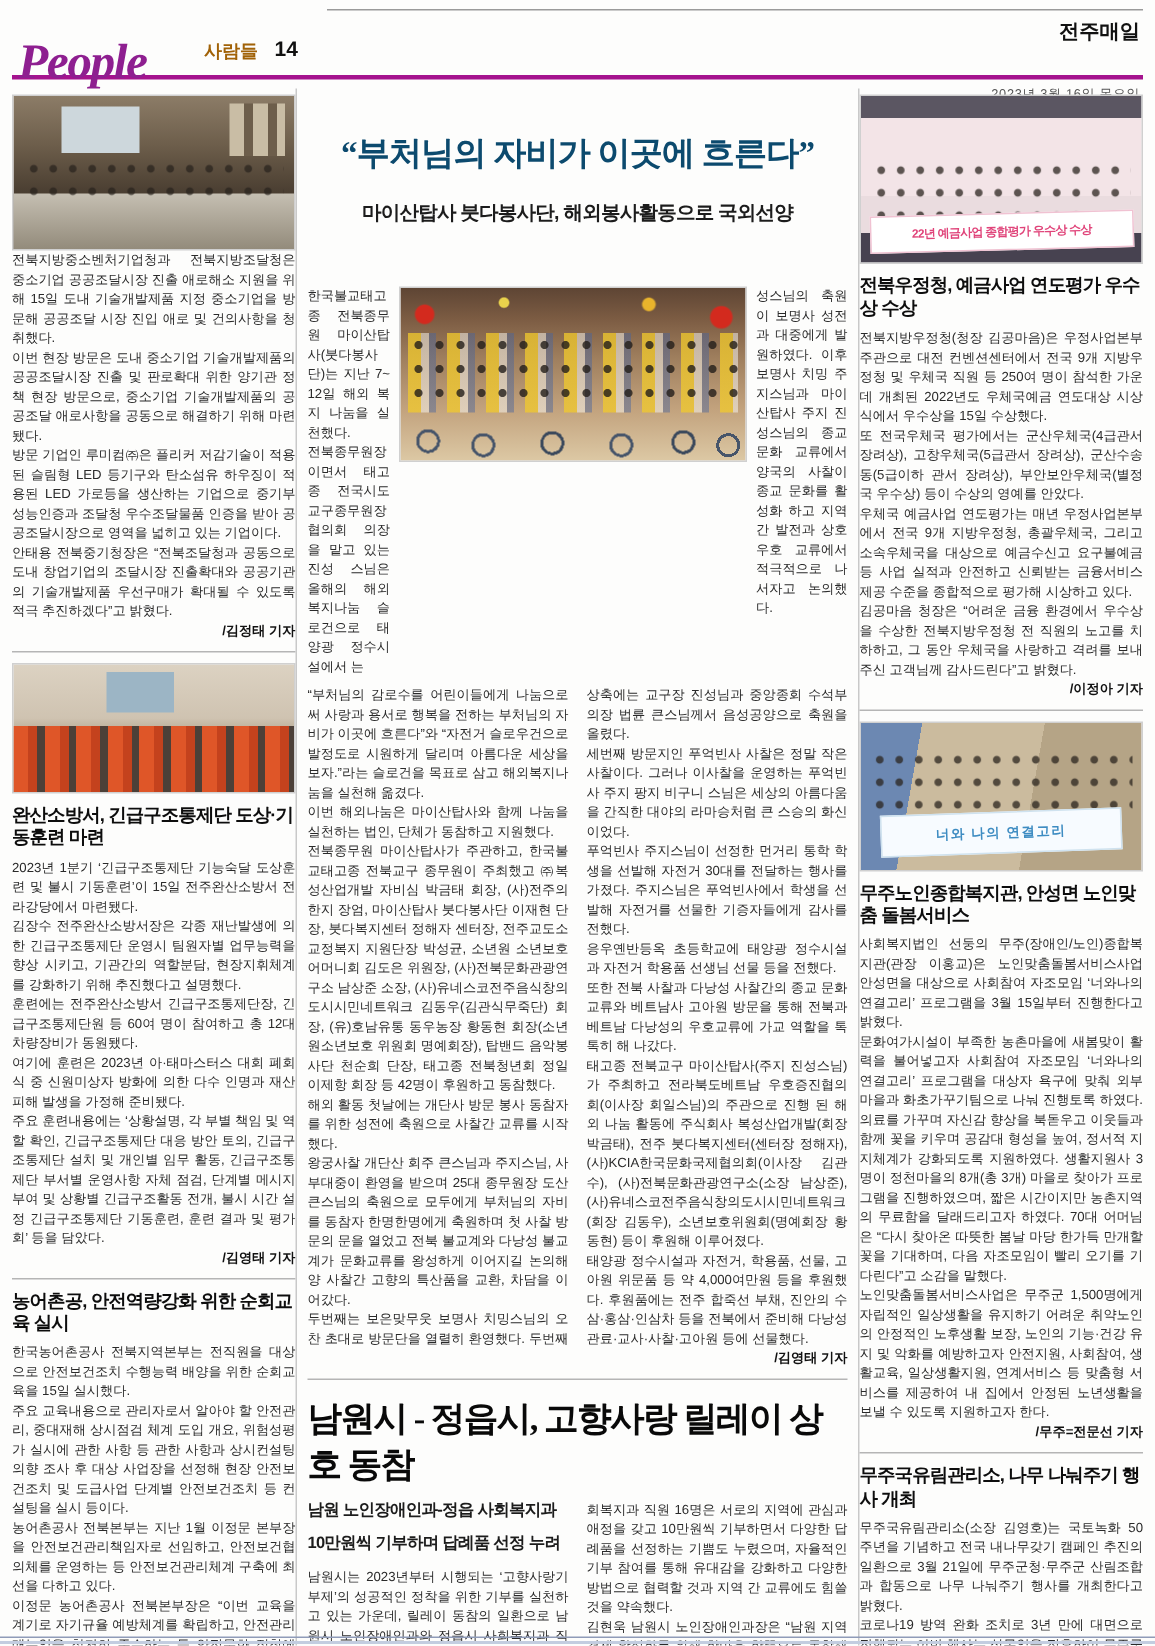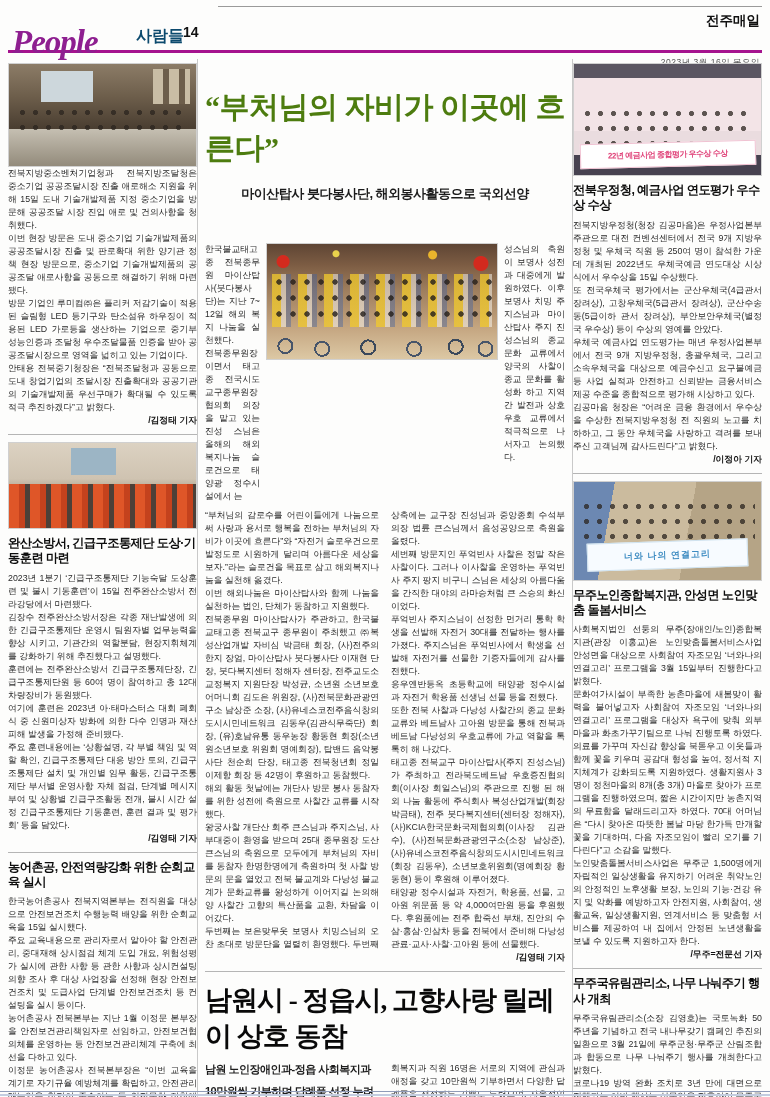--- a/index.html
+++ b/index.html
@@ -7,45 +7,45 @@
     width:770px;height:1097px;background:#fdfdfc;position:relative;overflow:hidden;
     font-family:"Liberation Sans","DejaVu Sans",sans-serif;color:#1c1c1c;
   }
   .page{padding:4px 8px 0 8px;}
 
   
   .masthead{position:relative;height:44px;}
   .topline{position:absolute;left:210px;right:0;top:2px;border-top:1px solid #9a9a9a;}
   .brand{position:absolute;left:4px;top:20px;font-family:"Liberation Serif","DejaVu Serif",serif;
     font-style:italic;font-weight:bold;font-size:33px;color:#8e1f90;letter-spacing:-1px;}
-  .section-kr{position:absolute;left:128px;top:22px;font-size:16px;font-weight:bold;color:#0c4a6e;}
+  .section-kr{position:absolute;left:128px;top:22px;font-size:12px;font-weight:bold;color:#a16207;}
   .page-num{position:absolute;left:175px;top:20px;font-size:14px;font-weight:bold;color:#111;}
   .paper-name{position:absolute;right:2px;top:8px;font-size:13.5px;font-weight:bold;color:#111;}
   .paper-date{position:absolute;right:2px;top:31px;font-size:8.5px;color:#555;letter-spacing:.5px;margin-top:22px;}
   .mastrule{border:0;height:3px;background:#a5138e;margin:2px 0 6px 0;}
 
   
   .content{display:grid;grid-template-columns:189px 376px 189px;}
   .col-c{border-left:1px solid #c9c9c9;border-right:1px solid #c9c9c9;padding:0 7px;}
   .col-l,.col-r{min-width:0;}
 
   .t-sm{font-size:12.3px;font-weight:bold;letter-spacing:-0.6px;color:#0d0d0d;margin:7px 0 5px 0;line-height:1.25;}
   .body-txt{font-size:8.8px;line-height:13px;text-align:justify;color:#2a2a2a;white-space:pre-line;word-break:break-all;}
   .byline{font-size:8.8px;font-weight:bold;text-align:right;color:#111;margin:1px 0 5px 0;}
   .hdiv{border:0;border-top:1px solid #b5b5b5;margin:7px 0;}
 
   
-  .main-head{font-family:"Liberation Serif","DejaVu Serif",serif;font-weight:bold;font-size:30px;
-    letter-spacing:-0.5px;color:#4d7c0f;margin:28px 0 16px 0;}
+  .main-head{font-family:"Liberation Serif","DejaVu Serif",serif;font-weight:bold;font-size:22px;
+    text-align:center;letter-spacing:-0.5px;color:#0c4a6e;margin:28px 0 16px 0;}
   .main-sub{font-size:13px;font-weight:bold;text-align:center;letter-spacing:-0.5px;margin:0 0 12px 0;}
   .wrap-row{display:flex;align-items:flex-start;margin-top:40px;}
   .side-col{width:55px;flex:0 0 55px;font-size:8.8px;line-height:13px;text-align:justify;white-space:pre-line;word-break:break-all;color:#2a2a2a;}
   .two-col{column-count:2;column-gap:12px;margin-top:6px;}
 
-  .serif-head{font-family:"Liberation Serif","DejaVu Serif",serif;font-weight:bold;font-size:27px;
+  .serif-head{font-family:"Liberation Serif","DejaVu Serif",serif;font-weight:bold;font-size:23px;
     letter-spacing:-1px;color:#090909;margin:10px 0 8px 0;}
   .sub-bold{font-size:11px;font-weight:bold;letter-spacing:-0.5px;margin:0 0 7px 0;line-height:1.4;}
   .split{display:flex;gap:12px;}
   .split>div{flex:1;min-width:0;}
 
   
   .ph{position:relative;overflow:hidden;width:100%;border:1px solid #d0d0d0;box-sizing:border-box;}
   .dots{position:absolute;background-image:radial-gradient(circle,rgba(42,36,30,.75) 2.2px,transparent 2.9px);background-size:13px 15px;}
 
   .ph-meeting{height:104px;margin-top:4px;background:linear-gradient(180deg,#8c7c67 0%,#6d5e4b 32%,#4b3f32 62%,#342a20 100%);}

